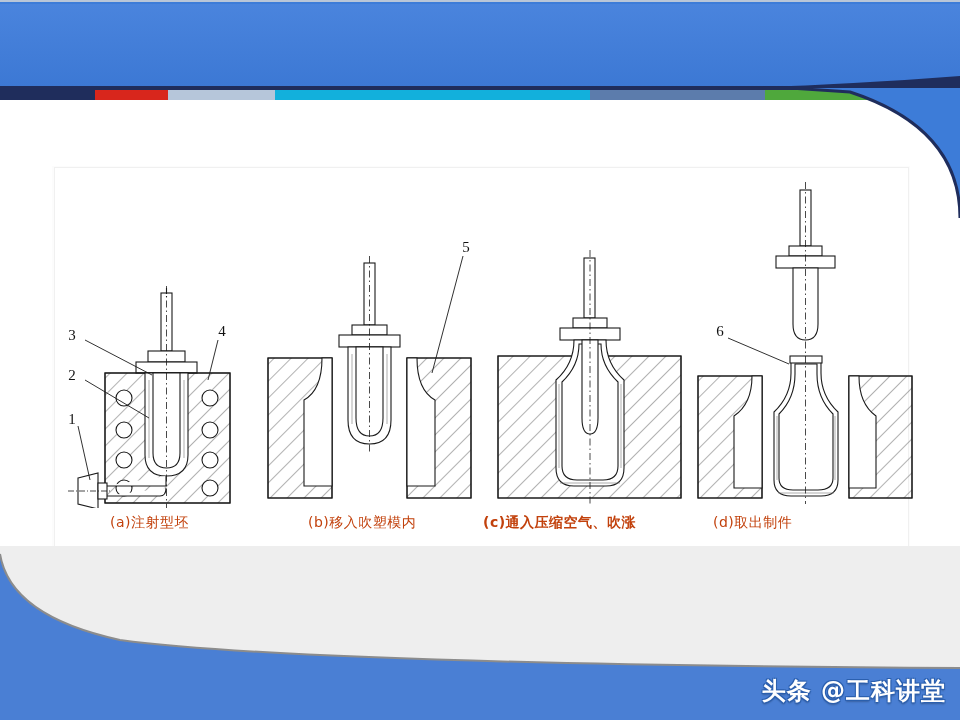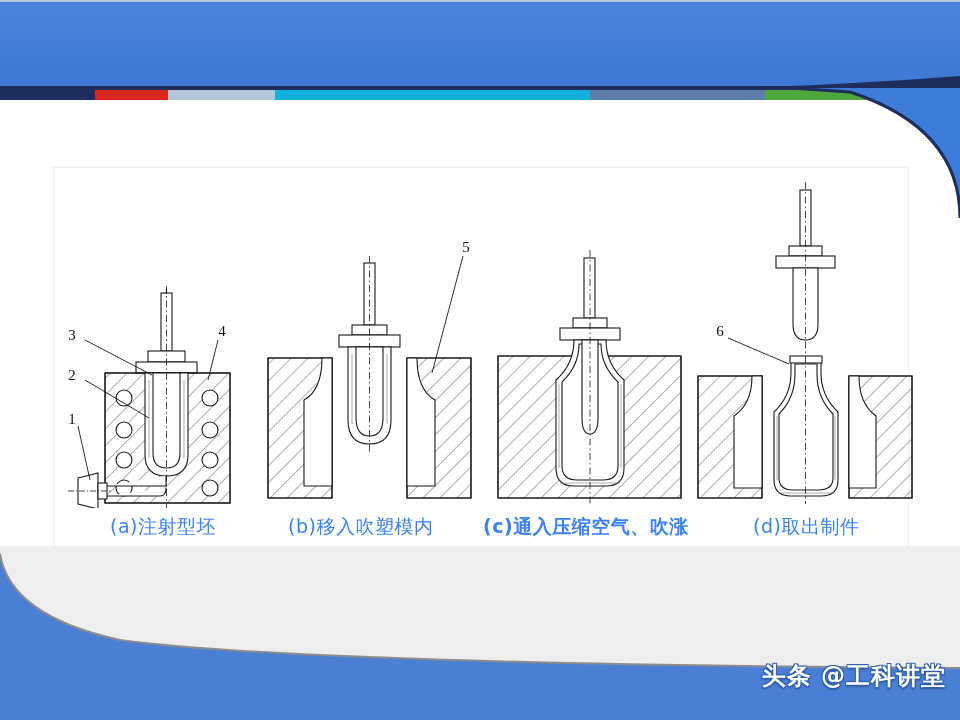--- a/index.html
+++ b/index.html
@@ -62,37 +62,37 @@
   .fig{position:absolute;top:0;height:340px;}
   .fig svg{display:block;}
 
   
   .captions{
     position:absolute;left:55px;top:514px;width:853px;height:32px;
   }
   .caption{
     position:absolute;top:0;
     font-family:"DejaVu Sans","Liberation Sans",sans-serif;
-    font-size:19px;color:#3b82f6;white-space:nowrap;
+    font-size:14px;color:#c2410c;white-space:nowrap;
     letter-spacing:0.5px;
   }
 
   
   .lower-area{
     position:absolute;left:0;top:546px;width:960px;height:174px;
     background:#eeeeee;
   }
   .lower-curve{
     position:absolute;left:0;top:546px;width:960px;height:174px;
     overflow:hidden;
   }
 
   
   .watermark{
-    position:absolute;right:14px;bottom:28px;
+    position:absolute;right:14px;bottom:13px;
     font-family:"DejaVu Sans","Liberation Sans",sans-serif;
     font-size:24px;font-weight:bold;color:#ffffff;
     letter-spacing:1px;
     text-shadow:
       -1px -1px 0 #2b5fae, 1px -1px 0 #2b5fae,
       -1px  1px 0 #2b5fae, 1px  1px 0 #2b5fae,
        0    2px 2px rgba(0,0,0,.28);
     white-space:nowrap;
   }
 
@@ -315,23 +315,23 @@
           <line x1="38" y1="170" x2="99" y2="196"></line>
         </g>
         <text class="lbl" x="30" y="168" text-anchor="middle">6</text>
       </svg>
     </div>
 
   </div>
 
   <div class="captions">
     <div class="caption" style="left:55px;">(a)注射型坯</div>
-    <div class="caption" style="left:233px;">(b)移入吹塑模内</div>
+    <div class="caption" style="left:253px;">(b)移入吹塑模内</div>
     <div class="caption" style="left:428px;font-weight:bold;">(c)通入压缩空气、吹涨</div>
-    <div class="caption" style="left:698px;">(d)取出制件</div>
+    <div class="caption" style="left:658px;">(d)取出制件</div>
   </div>
 
   <div class="lower-area"></div>
   <div class="lower-curve">
     <svg width="960" height="174" viewBox="0 0 960 174">
       <path d="M0,8 Q10,70 120,94 Q300,118 960,122 L960,174 L0,174 Z" fill="#4a7fd4"></path>
       <path d="M0,8 Q10,70 120,94 Q300,118 960,122" fill="none" stroke="#8c8c8c" stroke-width="2"></path>
     </svg>
   </div>
 

